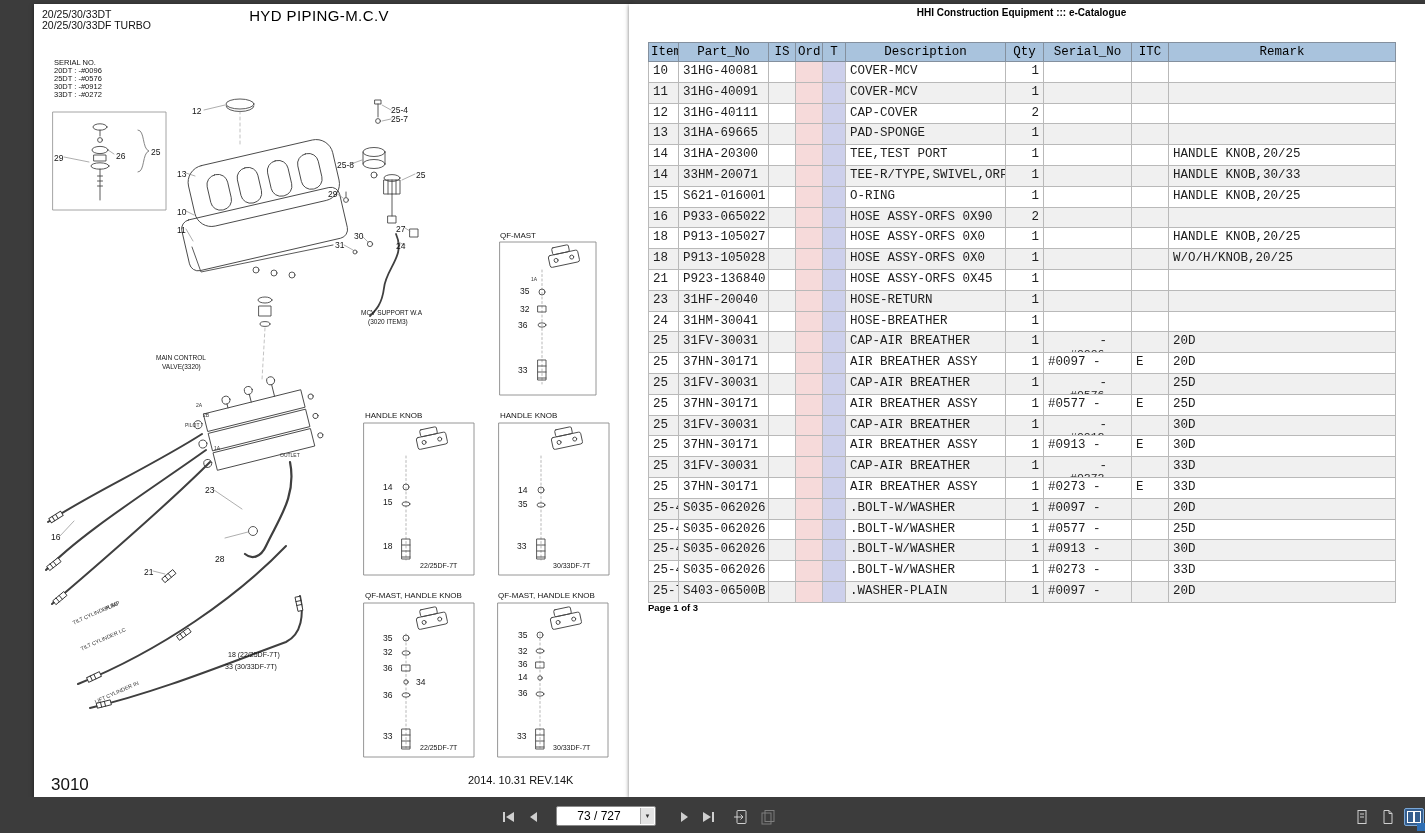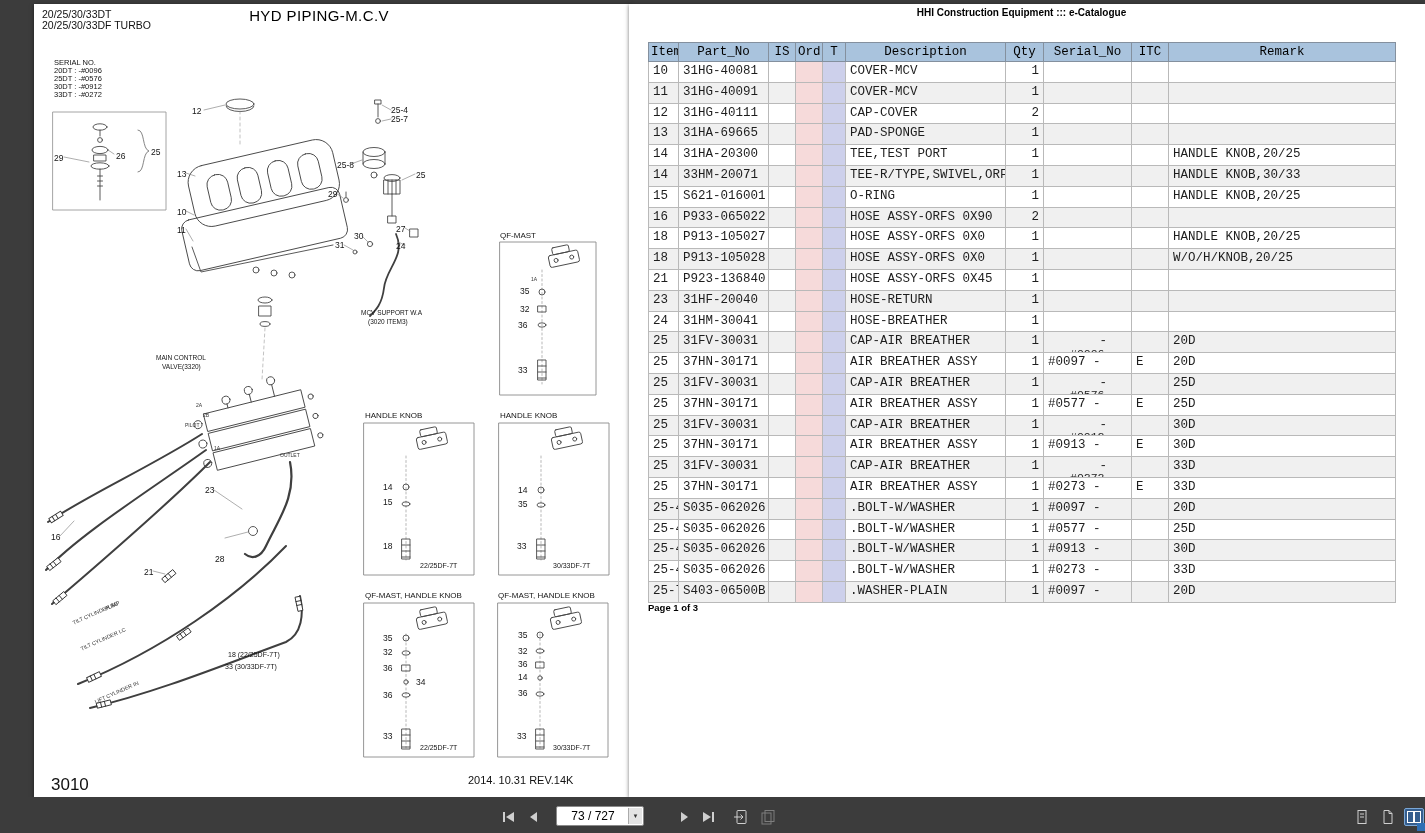--- a/index.html
+++ b/index.html
@@ -54,21 +54,21 @@
   col.w-t{width:23px;} col.w-desc{width:160px;} col.w-qty{width:38px;} col.w-serial{width:88px;}
   col.w-itc{width:37px;} col.w-remark{width:227px;}
   .page-info{position:absolute;left:19px;top:598px;font-size:9.5px;font-weight:bold;color:#000;}
 
   
   .toolbar{position:absolute;left:0;top:797px;width:1425px;height:36px;background:#3c3c3c;}
   .tb-btn{position:absolute;top:11px;width:20px;height:18px;padding:0;background:transparent;border:none;cursor:pointer;display:flex;align-items:center;justify-content:center;}
   .tb-btn svg{display:block;}
   .tb-btn.dim{opacity:.5;}
   .tb-btn.active{background:#355e8e;border:1px solid #7aa7d6;border-radius:2px;}
-  .page-combo{position:absolute;left:556px;top:9px;width:88px;height:20px;background:#fff;border:1px solid #8a8a8a;border-radius:2px;box-sizing:border-box;}
+  .page-combo{position:absolute;left:556px;top:9px;width:100px;height:20px;background:#fff;border:1px solid #8a8a8a;border-radius:2px;box-sizing:border-box;}
   .combo-value{position:absolute;left:0;right:14px;top:0;bottom:0;display:flex;align-items:center;justify-content:center;font-size:12px;color:#000;}
   .combo-arrow{position:absolute;right:1px;top:1px;bottom:1px;width:13px;background:#e4e4e4;border-left:1px solid #aaa;display:flex;align-items:center;justify-content:center;font-size:6px;color:#333;cursor:pointer;}
   .corner-grip{position:absolute;left:1417px;top:26px;width:8px;height:8px;background:#2f6fb4;}
 </style>
 </head>
 <body>
 
 <div id="left-page" class="page">
   <div id="model1" class="model-line">20/25/30/33DT</div>
   <div id="model2" class="model-line">20/25/30/33DF TURBO</div>

